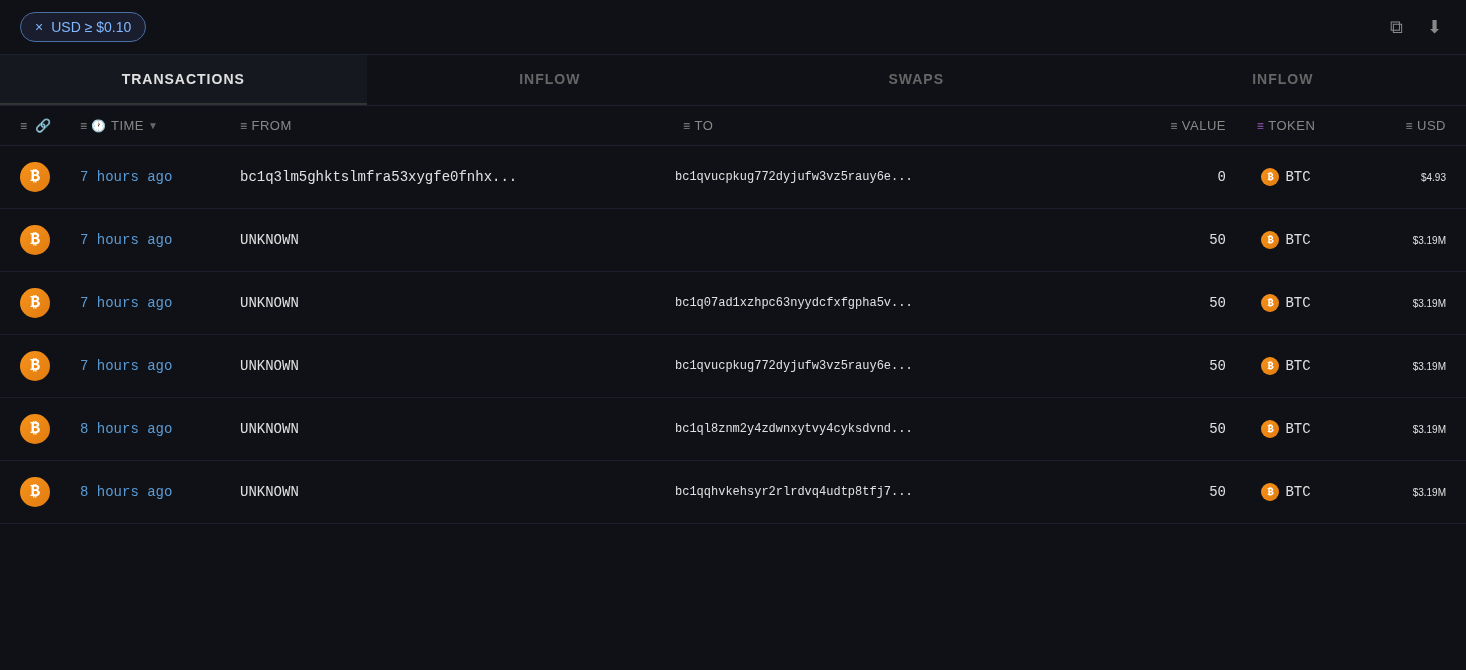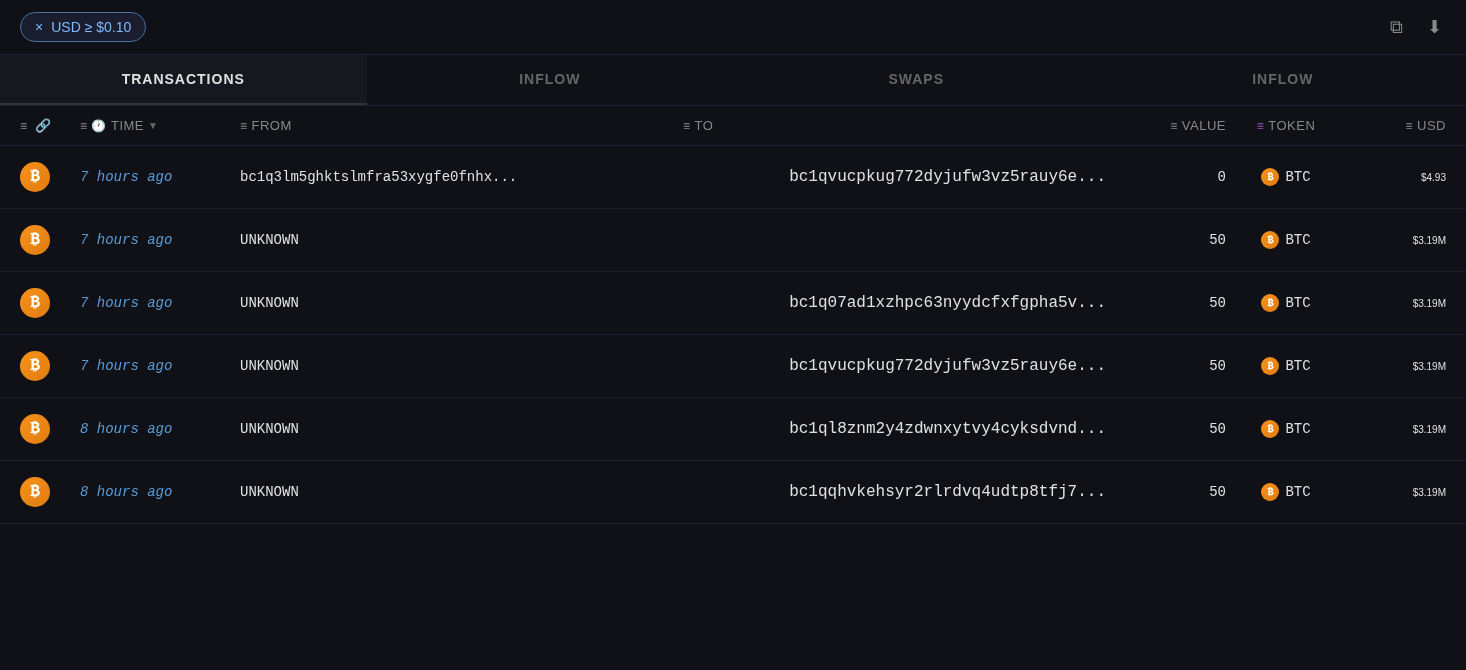--- a/index.html
+++ b/index.html
@@ -201,44 +201,42 @@
       font-weight: bold;
       flex-shrink: 0;
     }
 
     .row-time {
       width: 160px;
       flex-shrink: 0;
       font-size: 14px;
       color: #5b9bd5;
       font-family: 'Courier New', Courier, monospace;
-      font-style: italic;
     }
 
     .row-from {
       flex: 1;
       font-size: 14px;
       color: #e0e0e0;
       font-family: 'Courier New', Courier, monospace;
       overflow: hidden;
       text-overflow: ellipsis;
       white-space: nowrap;
       padding-right: 4px;
     }
 
     .row-to {
       flex: 1;
-      font-size: 16px;
+      font-size: 12px;
       color: #e0e0e0;
       font-family: 'Courier New', Courier, monospace;
       overflow: hidden;
       text-overflow: ellipsis;
       white-space: nowrap;
       padding-right: 20px;
-      text-align: right;
     }
 
     .row-value {
       width: 100px;
       text-align: right;
       font-size: 14px;
       color: #e0e0e0;
       font-family: 'Courier New', Courier, monospace;
     }
 

